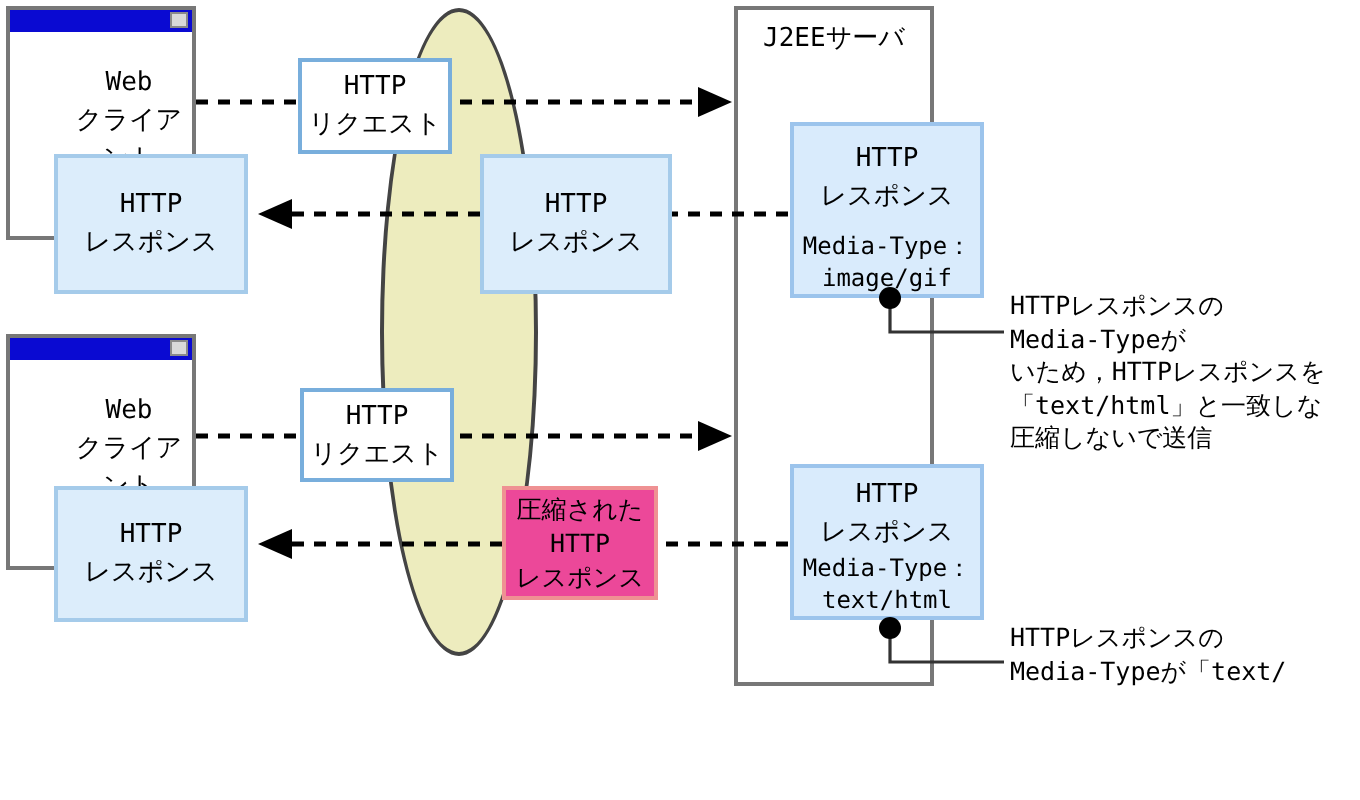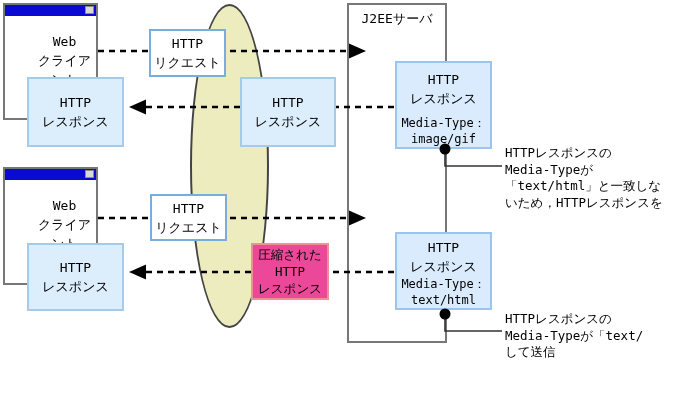--- a/index.html
+++ b/index.html
@@ -28,21 +28,21 @@
     position:absolute;right:2px;top:1px;width:9px;height:8px;
     background:#d9d9d9;border:1px solid #8a8a8a;box-sizing:border-box;
   }
   .window-label{
     display:flex;flex-direction:column;align-items:center;justify-content:center;
     height:88px;font-size:13px;line-height:19px;text-align:center;padding-left:28px;
   }
 
   
   #server{
-    left:347px;top:3px;width:100px;height:340px;box-sizing:border-box;
+    left:367px;top:3px;width:100px;height:340px;box-sizing:border-box;
     background:#fff;border:2px solid #777;z-index:1;
   }
   #server-label{padding-top:5px;text-align:center;font-size:13px;}
 
   
   #arrows-layer{z-index:2;}
   #connector-layer{z-index:4;}
 
   
   .box{
@@ -156,23 +156,23 @@
   <svg id="connector-layer" width="680" height="400">
     <path d="M445 149 V166 H502" stroke="#333" stroke-width="1.6" fill="none"></path>
     <circle cx="445" cy="149" r="5.5" fill="#000"></circle>
     <path d="M445 314 V331 H502" stroke="#333" stroke-width="1.6" fill="none"></path>
     <circle cx="445" cy="314" r="5.5" fill="#000"></circle>
   </svg>
 
   <div class="ann" style="left:505px;top:145px;">
     <div>HTTPレスポンスの</div>
     <div>Media-Typeが</div>
+    <div>いため，HTTPレスポンスを</div>
     <div>「text/html」と一致しな</div>
-    <div>いため，HTTPレスポンスを</div>
+    <div>圧縮しないで送信</div>
   </div>
 
   <div class="ann" style="left:505px;top:311px;">
     <div>HTTPレスポンスの</div>
     <div>Media-Typeが「text/</div>
-    <div>して送信</div>
   </div>
 
 </div>
 
 </body></html>

